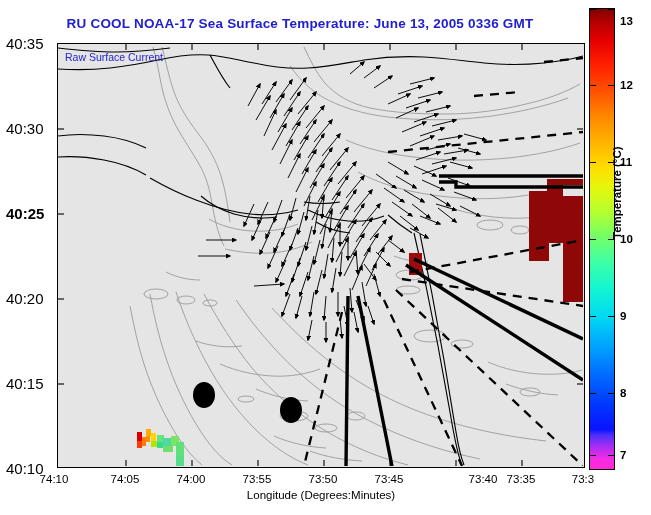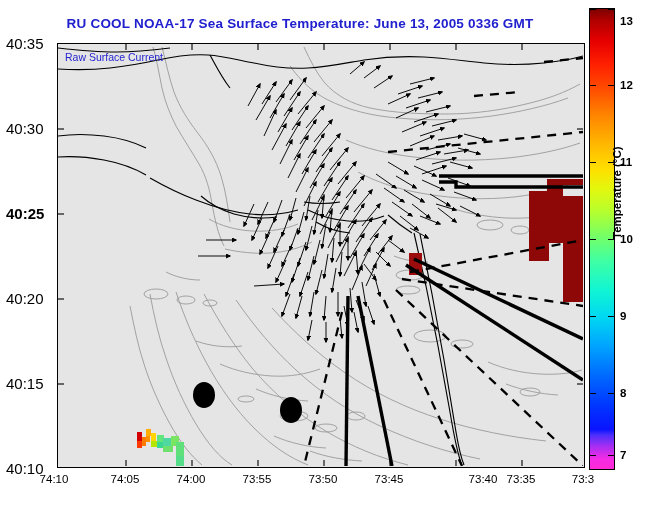--- a/index.html
+++ b/index.html
@@ -85,20 +85,21 @@
   <div class="xlab" style="left:54px;top:473px;">74:10</div>
   <div class="xlab" style="left:125px;top:473px;">74:05</div>
   <div class="xlab" style="left:191px;top:473px;">74:00</div>
   <div class="xlab" style="left:257px;top:473px;">73:55</div>
   <div class="xlab" style="left:323px;top:473px;">73:50</div>
   <div class="xlab" style="left:389px;top:473px;">73:45</div>
   <div class="xlab" style="left:438px;top:473px;margin-left:45px;">73:40</div>
   <div class="xlab" style="left:521px;top:473px;">73:35</div>
   <div class="xlab" style="left:583px;top:473px;">73:3</div>
 
+  <div class="axname xtitle">Longitude (Degrees:Minutes)</div>
   <div class="axname ytitle">Latitude (Degrees:Minutes)</div>
 
   <div class="plot">
 
     <svg width="525" height="422" viewBox="0 0 525 422" style="position:absolute;left:0;top:0;">
 
       <g stroke="#000" stroke-width="1.1">
         <line x1="68" y1="0" x2="68" y2="6"></line>
           <line x1="134" y1="0" x2="134" y2="6"></line>
         <line x1="200" y1="0" x2="200" y2="6"></line>

